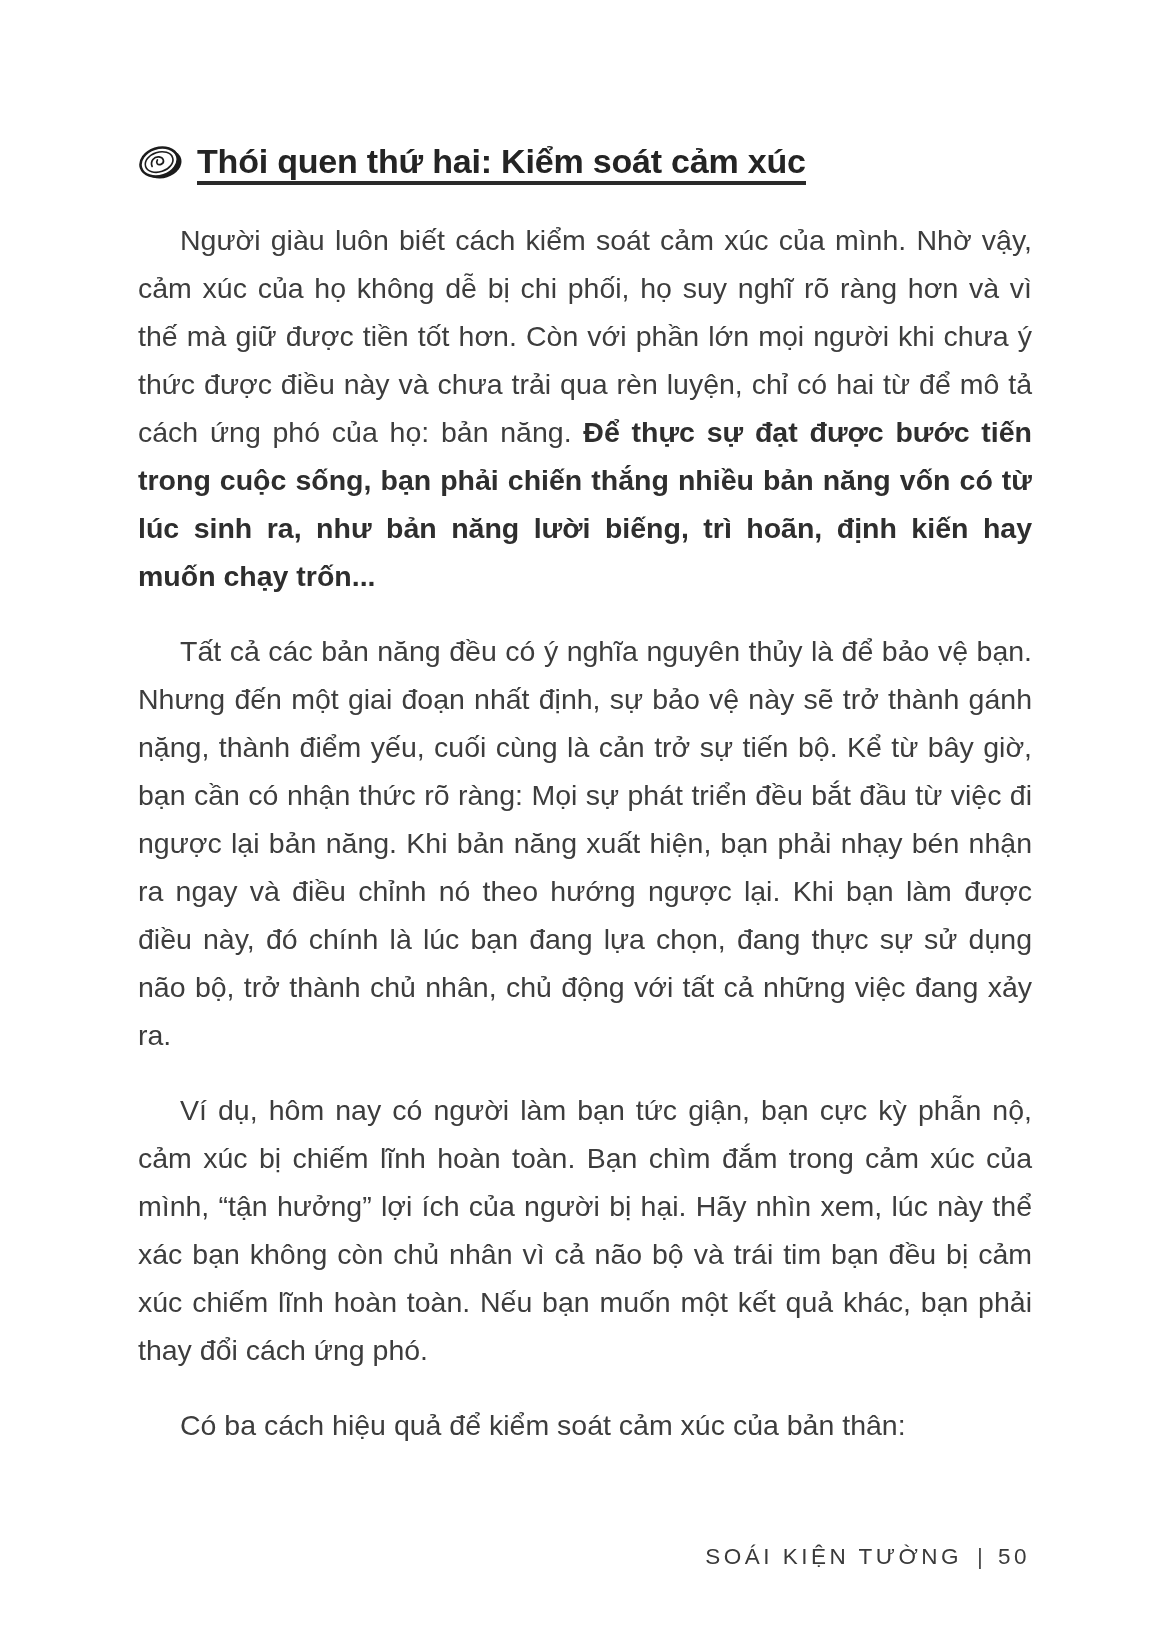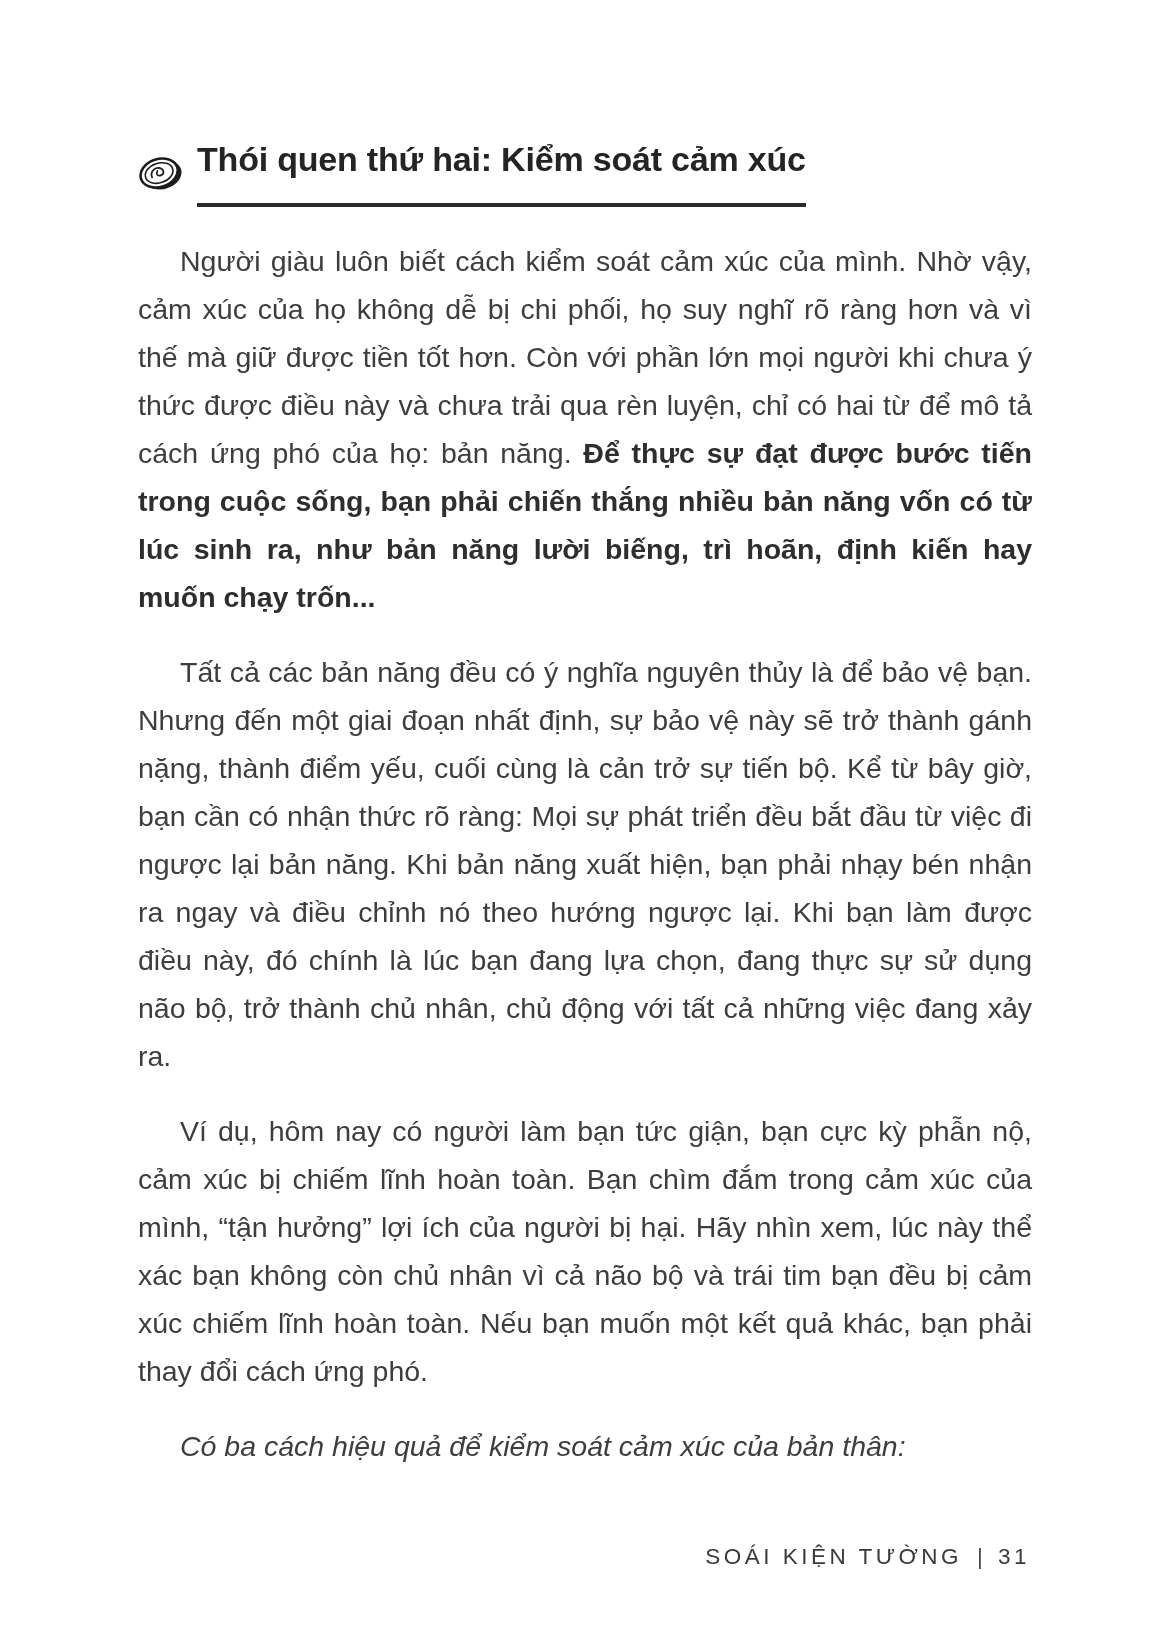--- a/index.html
+++ b/index.html
@@ -22,32 +22,32 @@
     gap:13px;
     margin:0 0 30px 0;
   }
   .coin-icon{flex:0 0 auto;line-height:0;}
   .heading-title{
     font-size:34px;
     font-weight:700;
     color:#242424;
     letter-spacing:-0.2px;
     border-bottom:4px solid #2a2a2a;
-    padding-bottom:24px;
+    padding-bottom:0;
     white-space:nowrap;
   }
   .body-text p{
     margin:0 0 27px 0;
     font-size:28.5px;
     line-height:48px;
     color:#3d3d3d;
     text-align:justify;
     text-indent:42px;
   }
-  .body-text p:last-child{margin-bottom:0;font-style:italic;}
+  .body-text p:last-child{margin-bottom:0;}
   .bold-run{
     font-weight:700;
     color:#2e2e2e;
   }
   .footer{
     position:absolute;
     top:1544px;
     right:136px;
     display:flex;
     align-items:center;
@@ -91,16 +91,16 @@
       <p>Ví dụ, hôm nay có người làm bạn tức giận, bạn cực kỳ phẫn nộ, cảm xúc bị chiếm lĩnh hoàn toàn. Bạn chìm đắm trong cảm xúc của mình, “tận hưởng” lợi ích của người bị hại. Hãy nhìn xem, lúc này thể xác bạn không còn chủ nhân vì cả não bộ và trái tim bạn đều bị cảm xúc chiếm lĩnh hoàn toàn. Nếu bạn muốn một kết quả khác, bạn phải thay đổi cách ứng phó.</p>
 
       <p>Có ba cách hiệu quả để kiểm soát cảm xúc của bản thân:</p>
     </div>
 
   </div>
 
   <div class="footer">
     <span>SOÁI KIỆN TƯỜNG</span>
     <span class="sep">|</span>
-    <span>31</span>
+    <span>50</span>
   </div>
 
 </div>
 
 </body></html>

